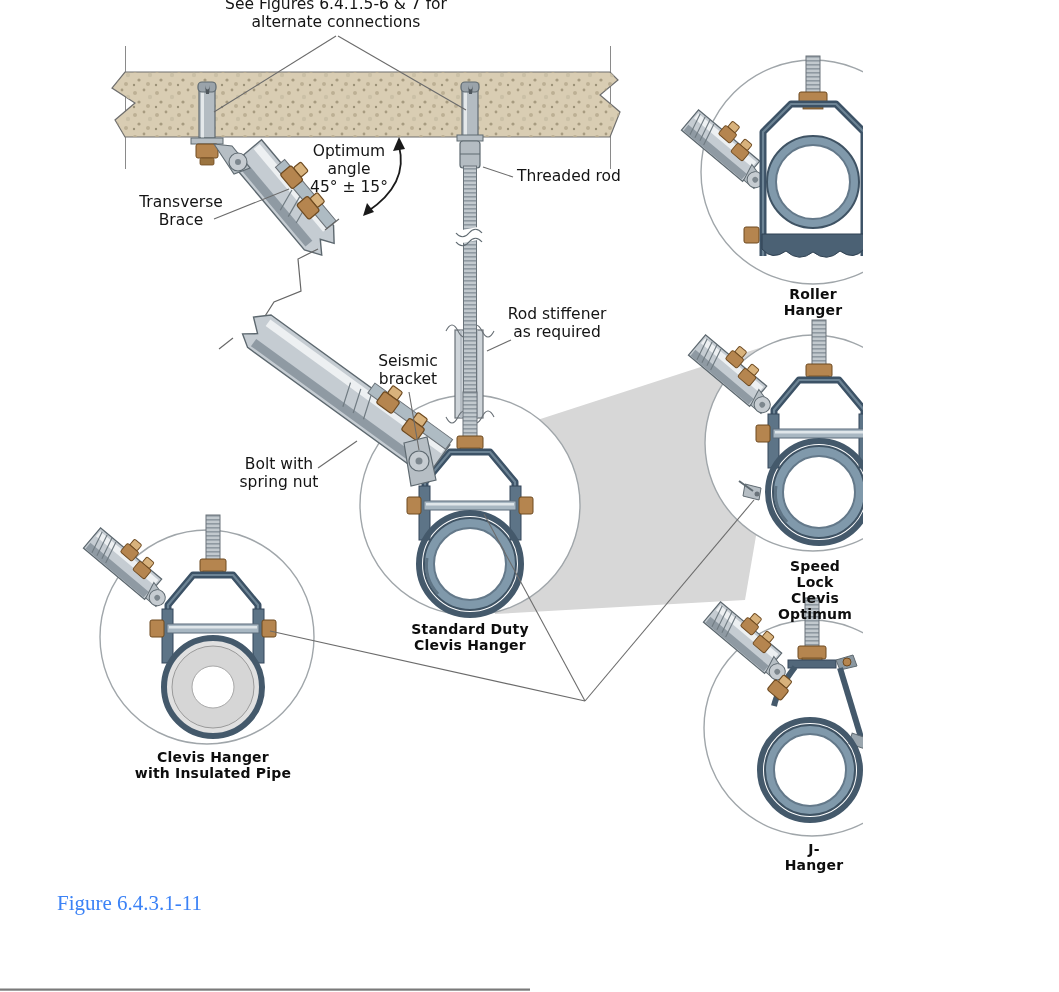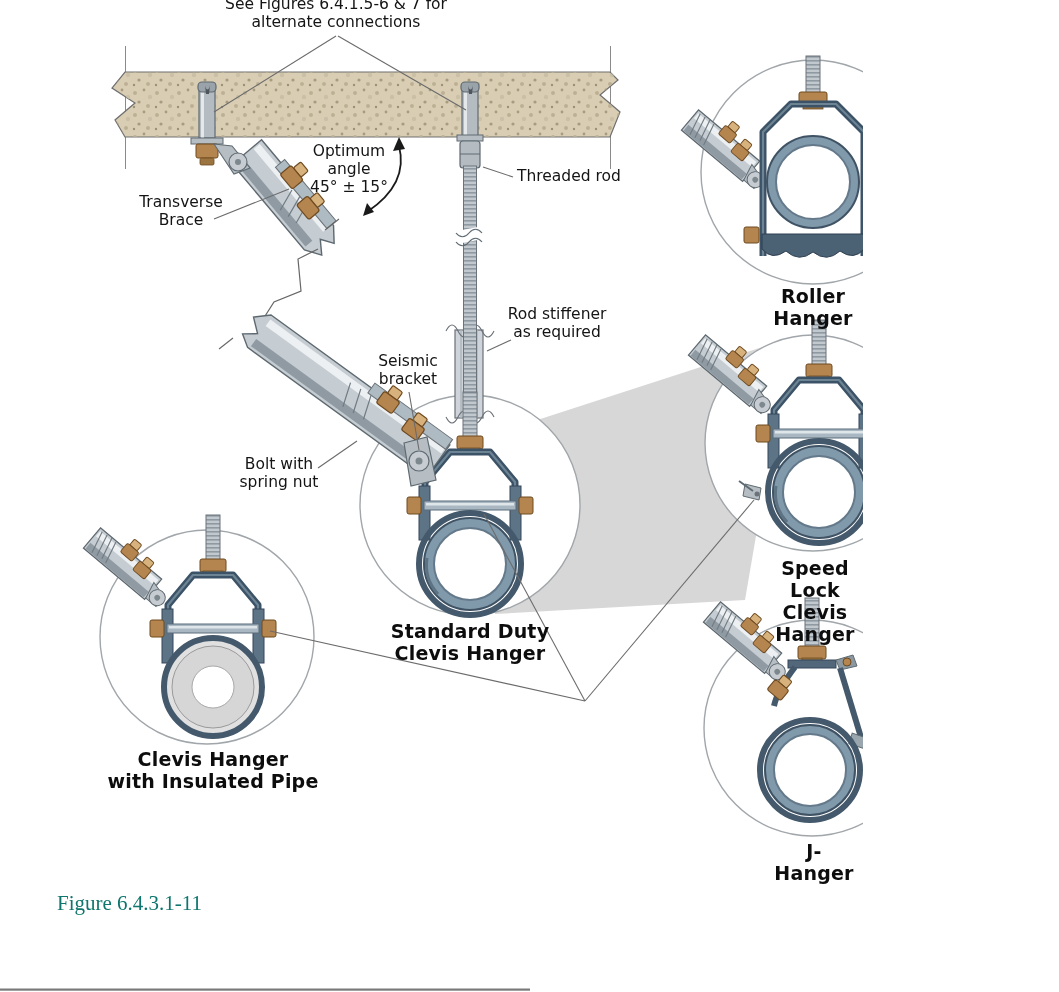--- a/index.html
+++ b/index.html
@@ -2,23 +2,23 @@
 <html><head>
 <meta charset="utf-8">
 <style>
   html,body{margin:0;padding:0;background:#ffffff;}
   .page{position:relative;width:863px;height:992px;background:#fff;overflow:hidden;
         font-family:"DejaVu Sans",sans-serif;color:#141414;}
   .page svg{position:absolute;left:0;top:0;}
   .lbl{position:absolute;white-space:pre-line;text-align:center;font-size:15.5px;
        line-height:1.16;color:#141414;transform:translateX(-50%);}
   .lbl.left{transform:none;text-align:center;}
-  .lbl.bold{font-weight:700;font-size:19px;color:#0d0d0d;line-height:1.15;letter-spacing:.2px;}
+  .lbl.bold{font-weight:700;font-size:14px;color:#0d0d0d;line-height:1.15;letter-spacing:.2px;}
   .caption{position:absolute;left:57px;top:891px;display:flex;gap:46px;
-           font-family:"Liberation Serif",serif;font-size:21px;color:#0f766e;}
+           font-family:"Liberation Serif",serif;font-size:21px;color:#3b82f6;}
 </style>
 </head>
 <body>
 
 <div class="page">
 
 <svg viewBox="0 0 1059 992" width="1059" height="992">
   <defs>
     <pattern id="spk" width="22" height="22" patternUnits="userSpaceOnUse">
       <circle cx="3" cy="5" r="2" fill="#b9ad91"></circle>
@@ -253,21 +253,21 @@
 as required</div>
 <div class="lbl" style="left:408px;top:353px;">Seismic
 bracket</div>
 <div class="lbl" style="left:279px;top:456px;">Bolt with
 spring nut</div>
 
 <div class="lbl bold" style="left:470px;top:621px;">Standard Duty
 Clevis Hanger</div>
 <div class="lbl bold" style="left:813px;top:286px;">Roller Hanger</div>
 <div class="lbl bold" style="left:815px;top:558px;">Speed Lock
-Clevis Hanger</div>
+Clevis Optimum</div>
 <div class="lbl bold" style="left:814px;top:841px;">J-Hanger</div>
 <div class="lbl bold" style="left:213px;top:749px;">Clevis Hanger
 with Insulated Pipe</div>
 
 <div class="caption">
   <span>Figure 6.4.3.1-11</span>
 </div>
 
 </div>
 

